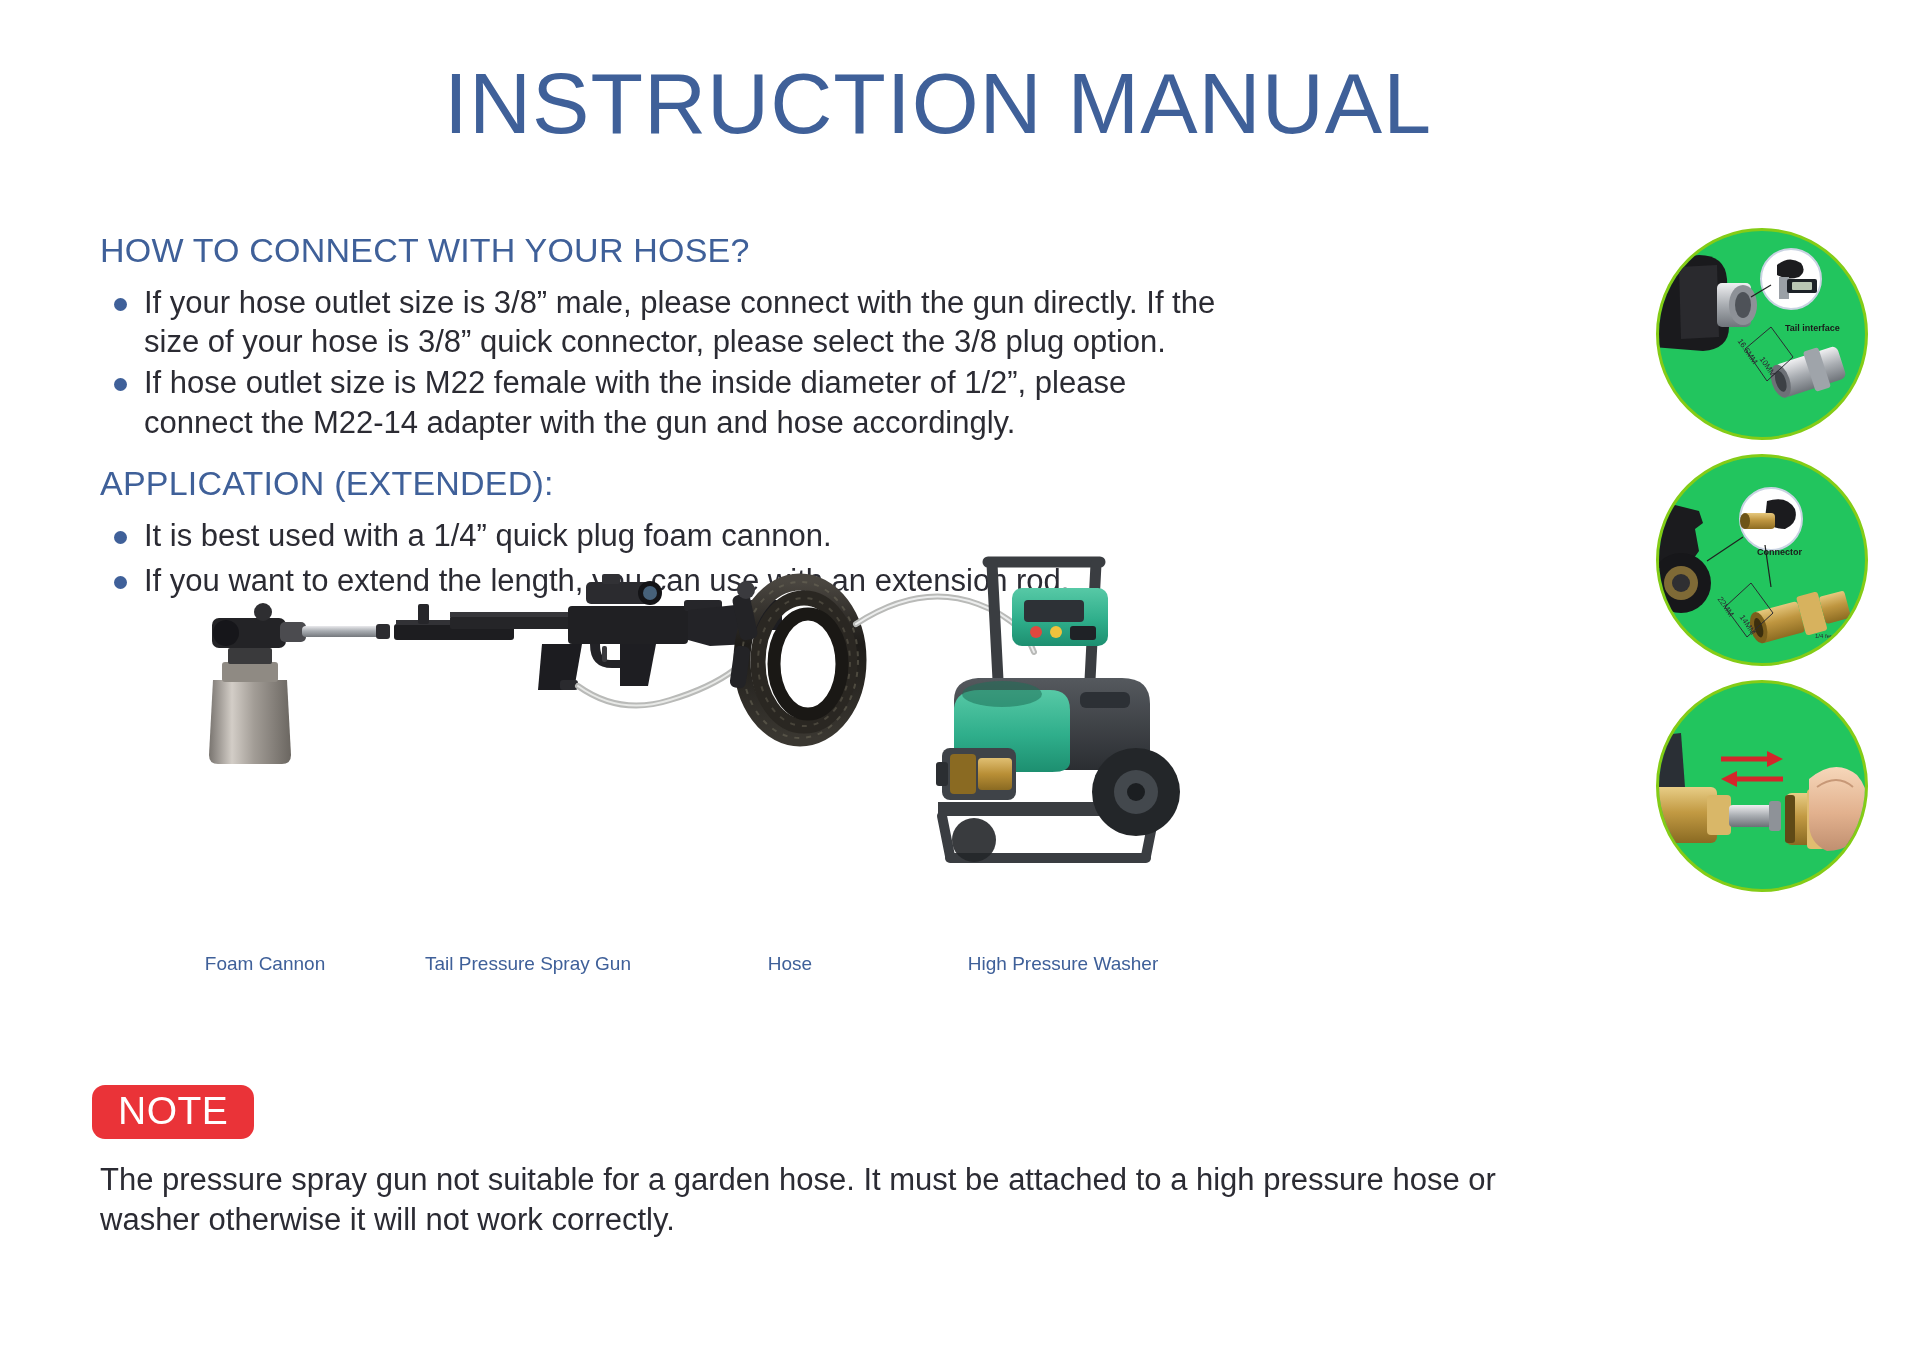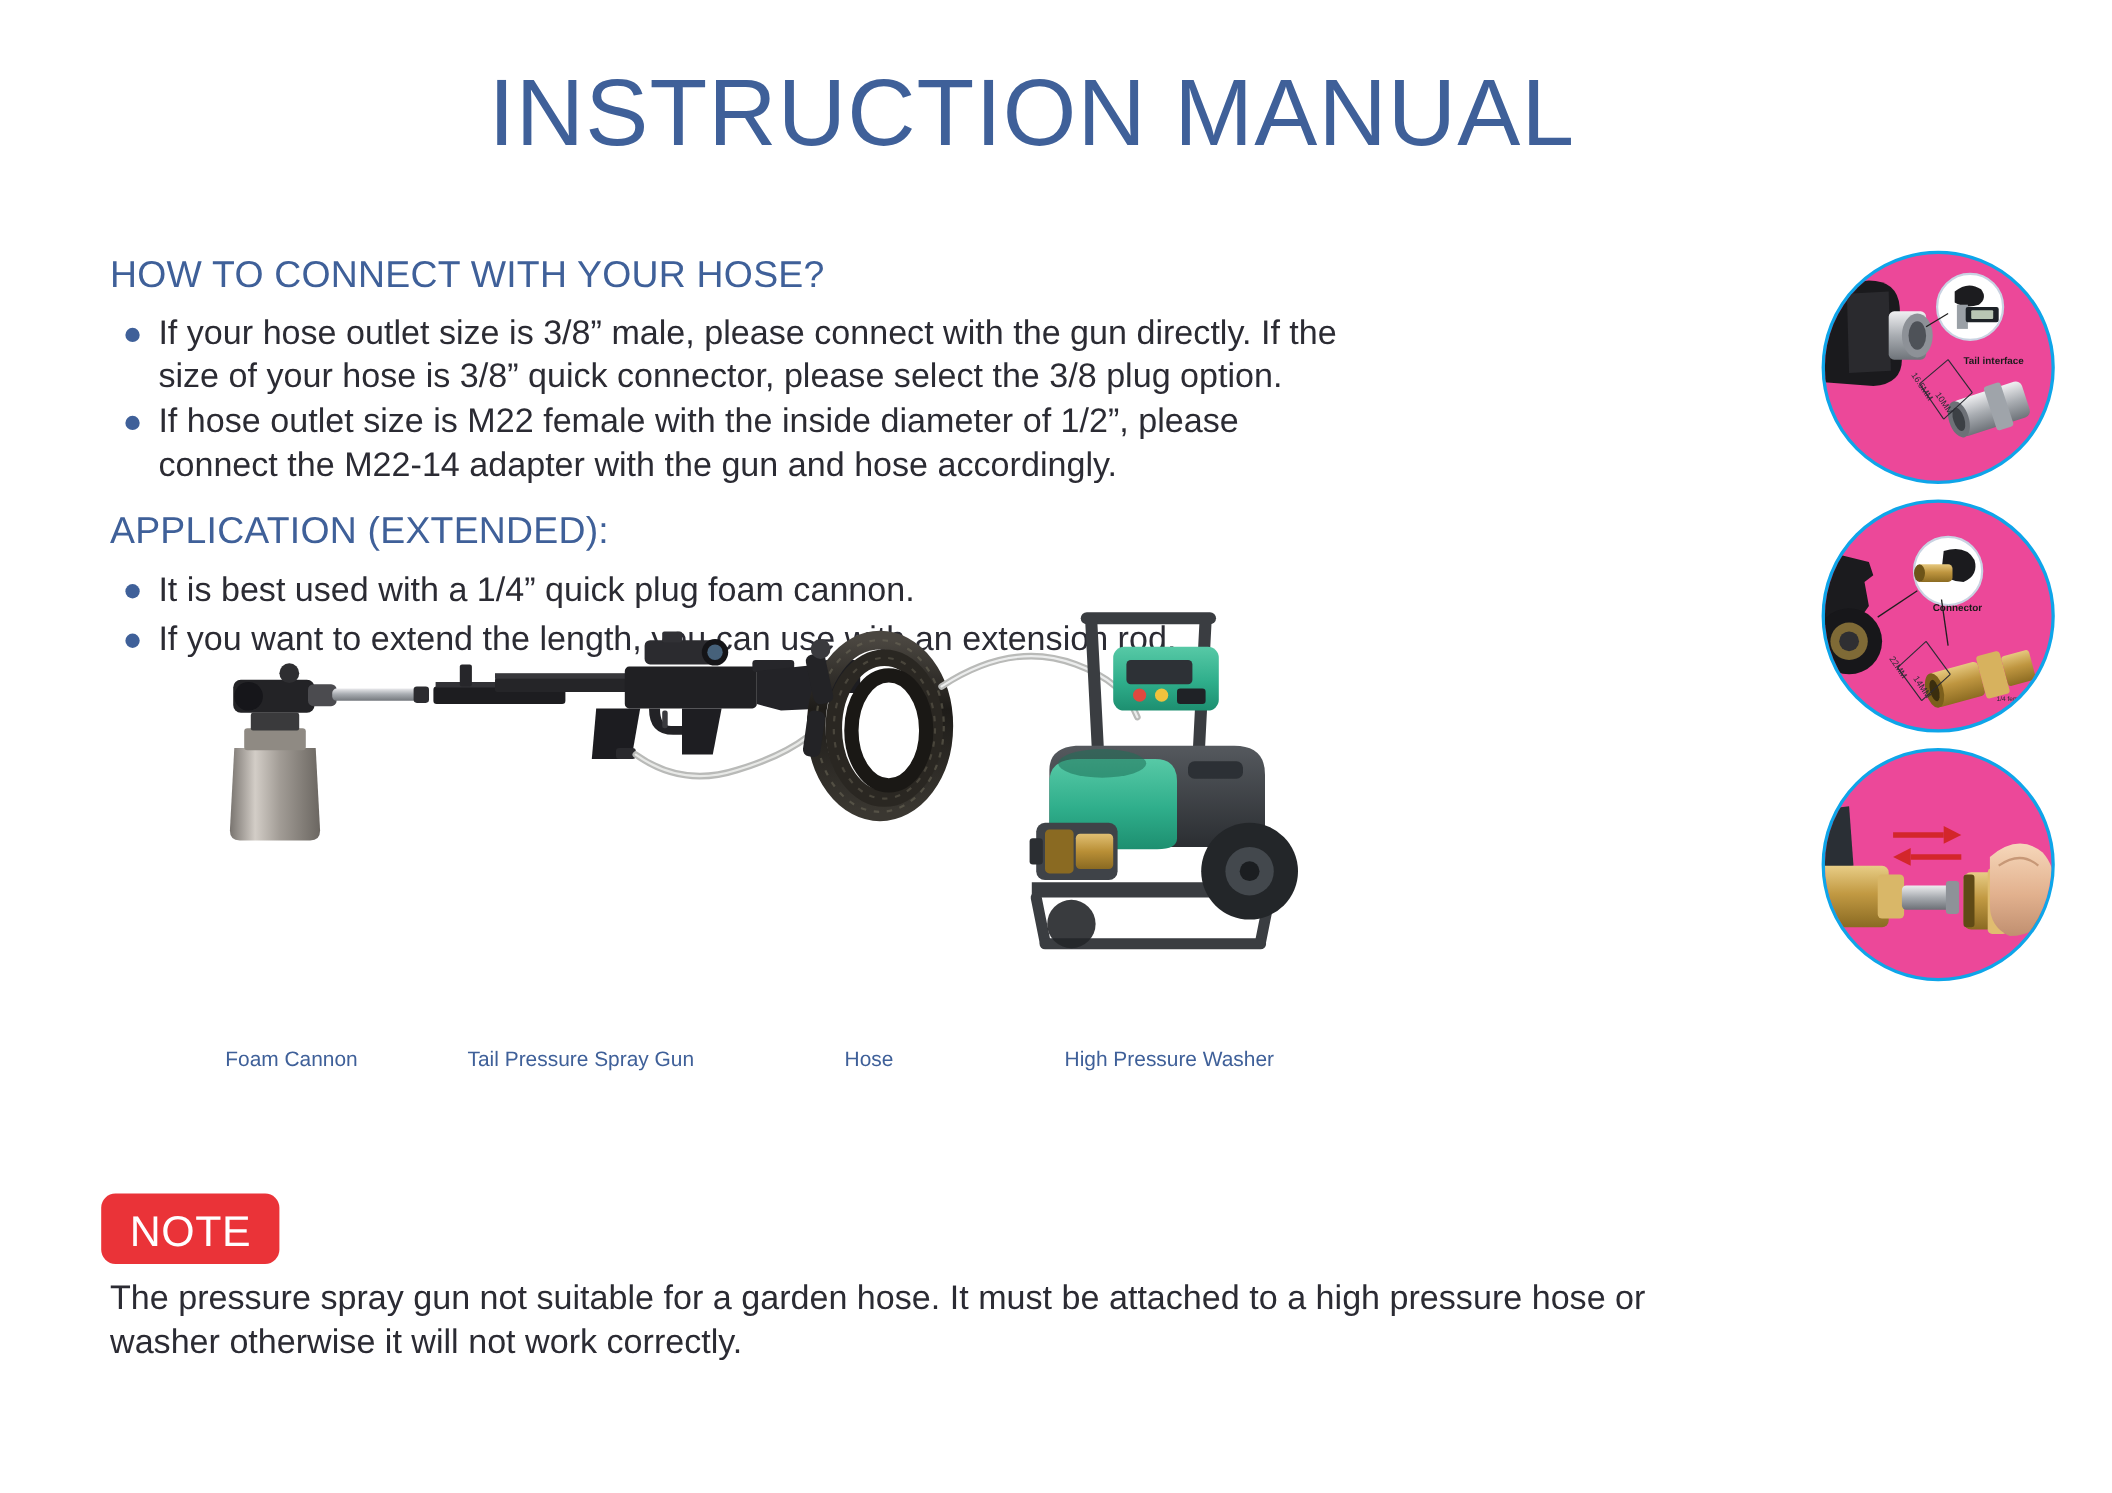--- a/index.html
+++ b/index.html
@@ -75,41 +75,41 @@
     transform: translateX(-50%);
   }
 
   
   .note-badge {
     position: absolute;
     left: 92px; top: 1085px;
     background: #ea3338;
     color: #ffffff;
     border-radius: 13px;
-    padding: 16px 26px 9px 26px;
+    padding: 6px 26px 9px 26px;
     font-size: 39px;
     line-height: 1;
     letter-spacing: 0.5px;
   }
   .note-text {
     position: absolute;
     left: 100px; top: 1160px; width: 1400px;
     font-size: 31px;
     line-height: 1.28;
     color: #2b2b33;
   }
 
   
   .insets { position: absolute; right: 34px; top: 228px; width: 230px; }
   .inset {
     position: relative;
     width: 212px; height: 212px;
     border-radius: 50%;
-    border: 3px solid #0ea5e9;
-    background: #ec4899;
+    border: 3px solid #84cc16;
+    background: #22c55e;
     overflow: hidden;
     margin-bottom: 14px;
   }
   .tiny-label {
     position: absolute;
     font-size: 9px;
     font-weight: bold;
     color: #1b1b1b;
     white-space: nowrap;
     font-family: "Liberation Sans", sans-serif;

